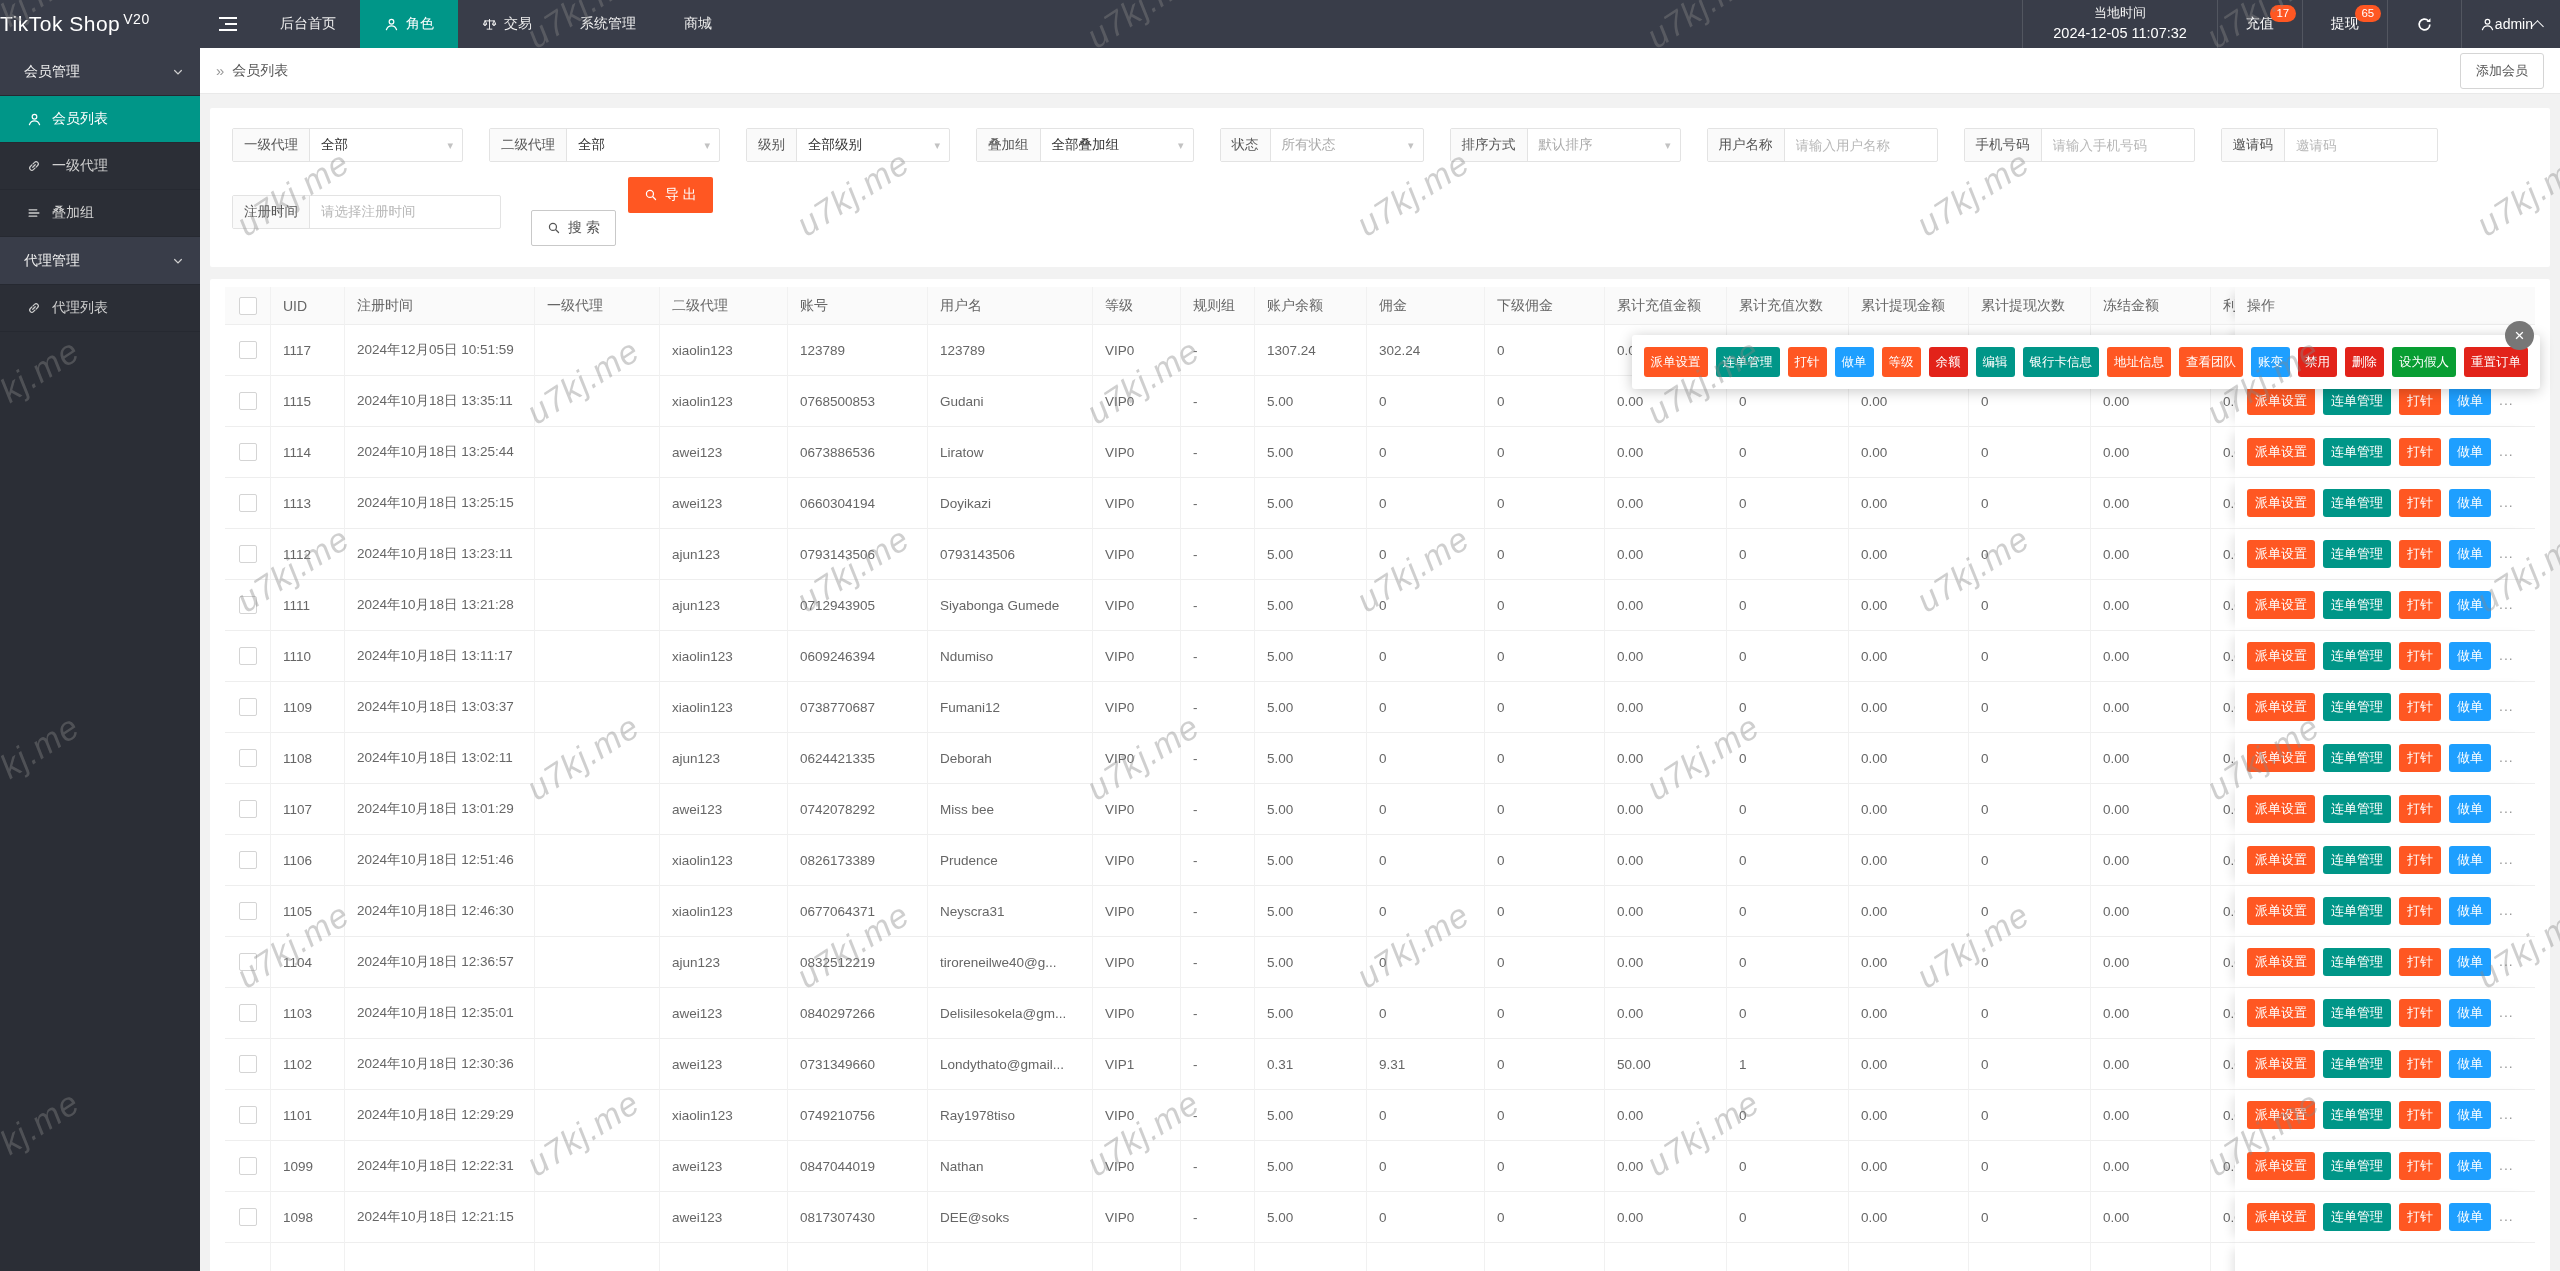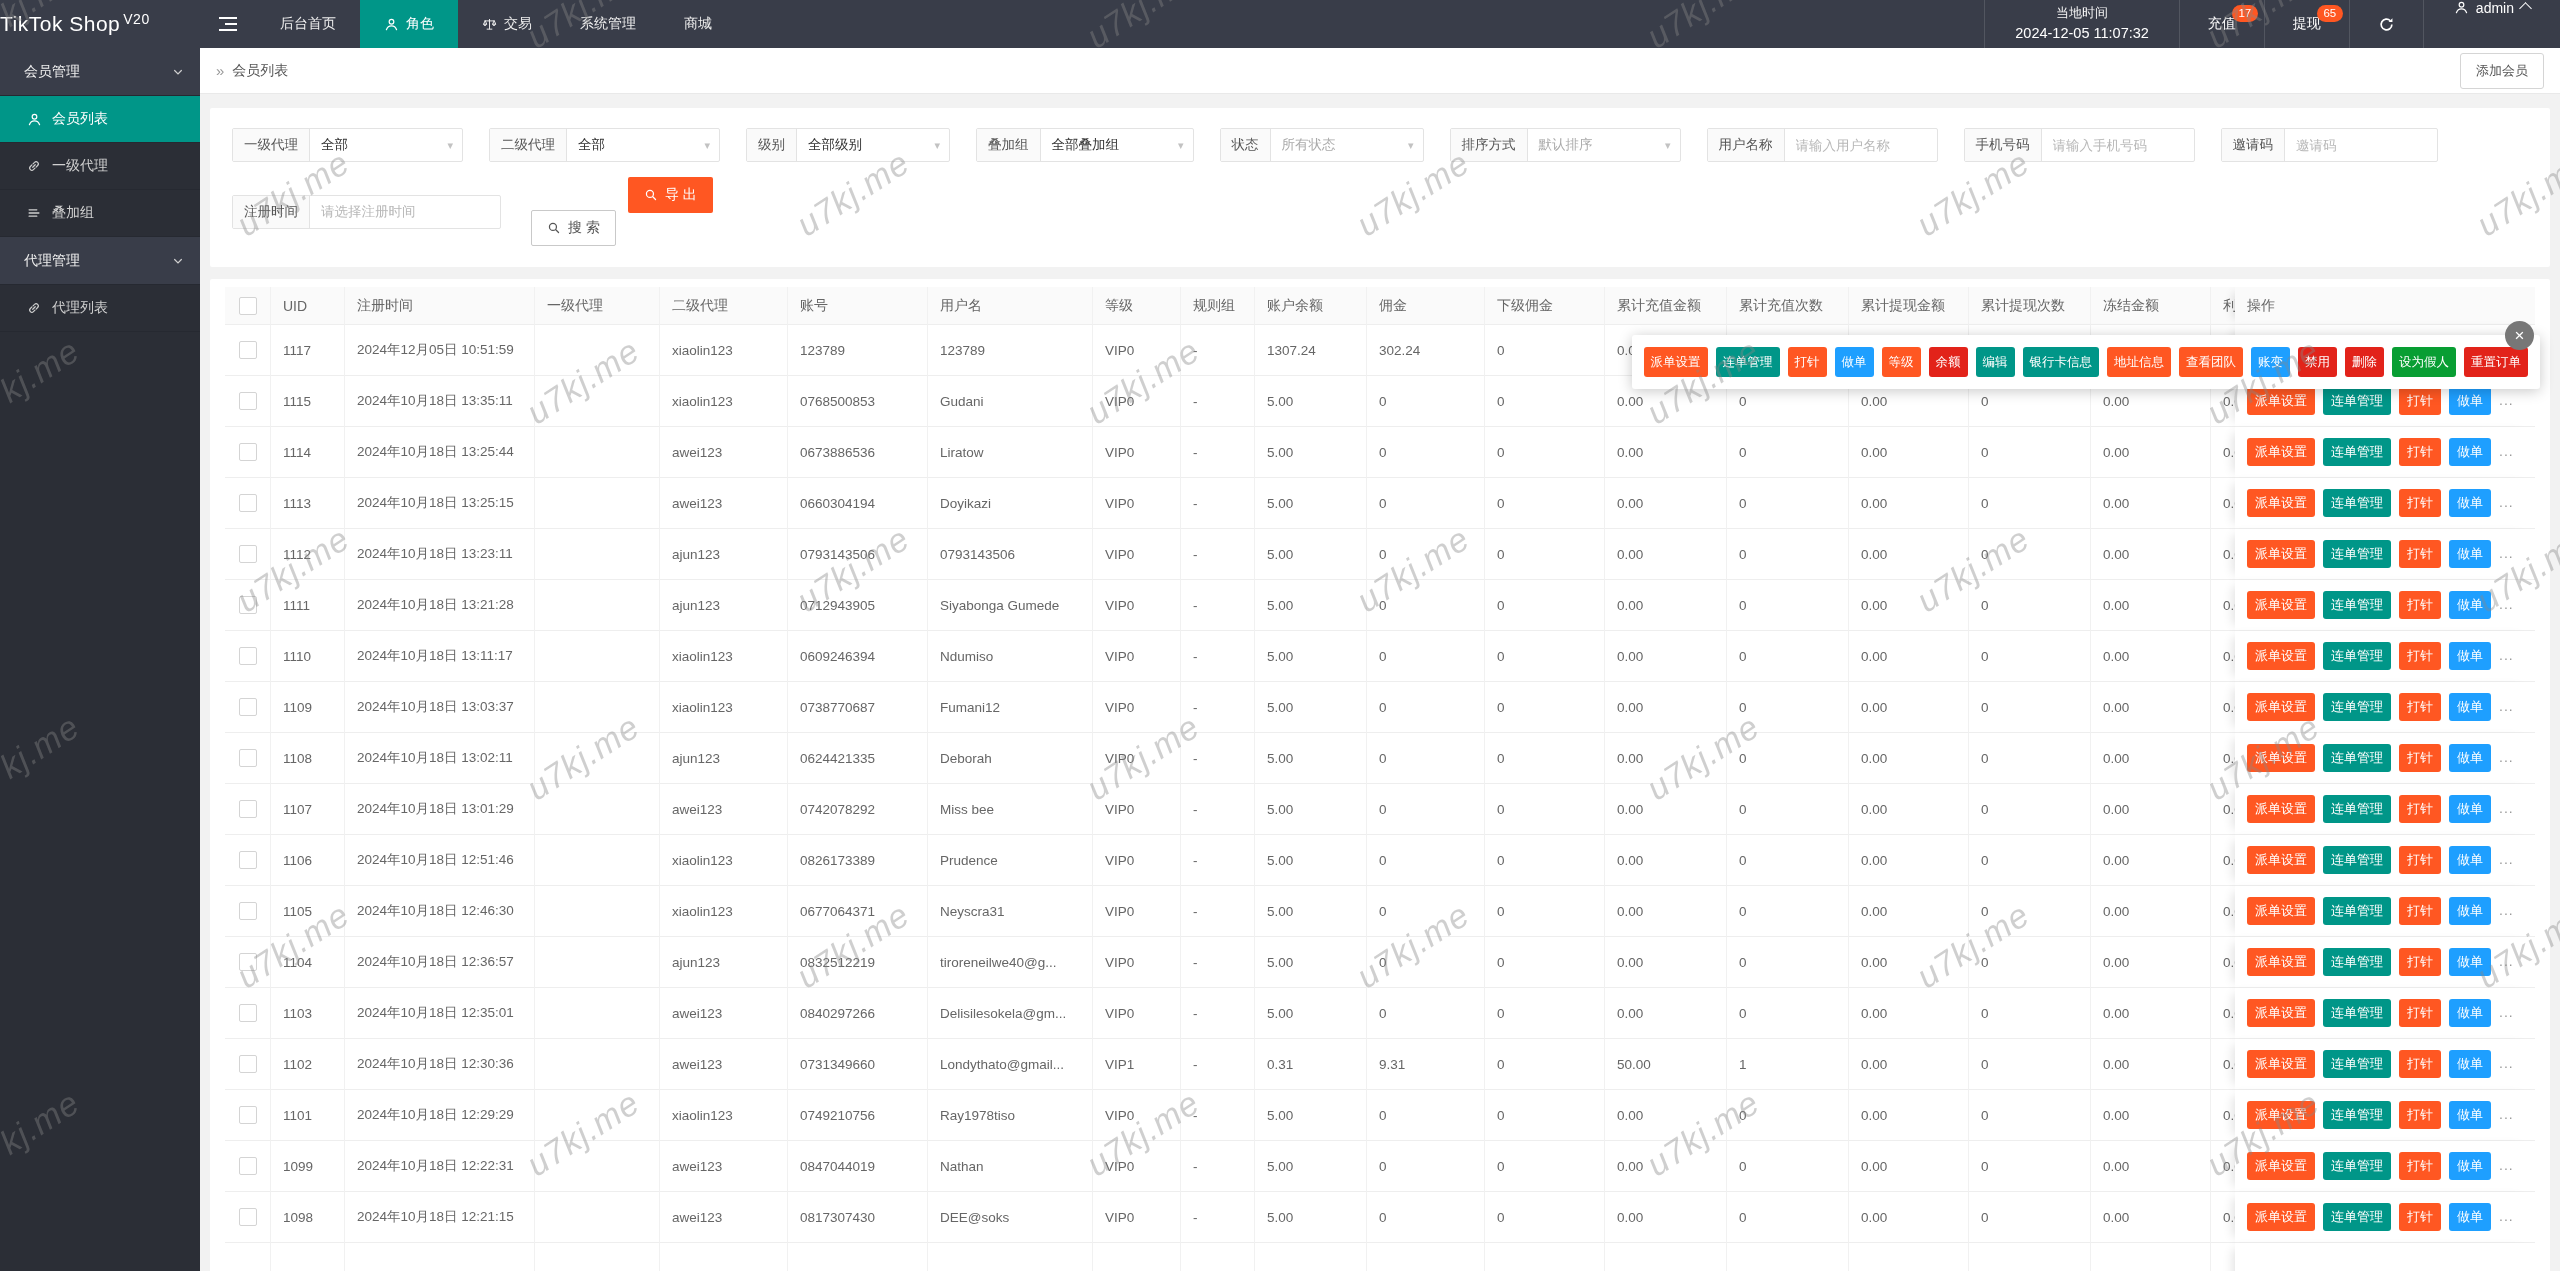--- a/index.html
+++ b/index.html
@@ -16,21 +16,21 @@
   .nav-menu { display: flex; align-items: stretch; }
   .nav-item { display: flex; align-items: center; gap: 7px; padding: 0 24px; font-size: 14px; color: #eee; cursor: pointer; }
   .nav-item.active { background: #009688; color: #fff; }
   .nav-right { margin-left: auto; display: flex; align-items: stretch; }
   .nav-sep { border-left: 1px solid rgba(255,255,255,.13); }
   .time-block { display: flex; flex-direction: column; justify-content: center; text-align: center; padding: 0 30px; line-height: 1.45; }
   .time-label { font-size: 13px; color: #f5f5f5; }
   .time-value { font-size: 14.5px; }
   .nav-chip { position: relative; display: flex; align-items: center; padding: 0 28px; font-size: 14px; cursor: pointer; }
   .badge { position: absolute; top: 5px; right: 6px; min-width: 26px; height: 17px; line-height: 17px; background: #FF5722; color: #fff; border-radius: 9px; font-size: 11.5px; text-align: center; padding: 0 5px; }
-  .nav-user { display: flex; gap: 7px; padding: 0 30px; font-size: 14px; cursor: pointer; }
+  .nav-user { display: flex; align-items: center; padding: 0 18px; font-size: 14px; cursor: pointer; }
   .chev-up { width: 9px; height: 9px; border-left: 1.5px solid #fff; border-top: 1.5px solid #fff; transform: rotate(45deg); margin-top: 4px; }
 
   
   .sidebar { position: fixed; top: 48px; left: 0; bottom: 0; width: 200px; background: #2b2e36; z-index: 55; text-align: center; }
   .side-group-header { height: 48px; display: flex; align-items: center; padding: 0 16px 0 24px; background: #393D49; color: #f0f0f0; font-size: 14px; cursor: pointer; border-bottom: 1px solid #262931; }
   .side-group-header .gh-chev { margin-left: auto; color: #cfcfcf; display: flex; }
   .side-item { height: 47px; display: flex; align-items: center; gap: 10px; padding-left: 26px; color: #d0d0d0; font-size: 14px; cursor: pointer; background: #2b2e36; border-bottom: 1px solid #262931; }
   .side-item.active { background: #009688; color: #fff; }
   .side-item .s-icon { display: flex; width: 16px; justify-content: center; }
 

